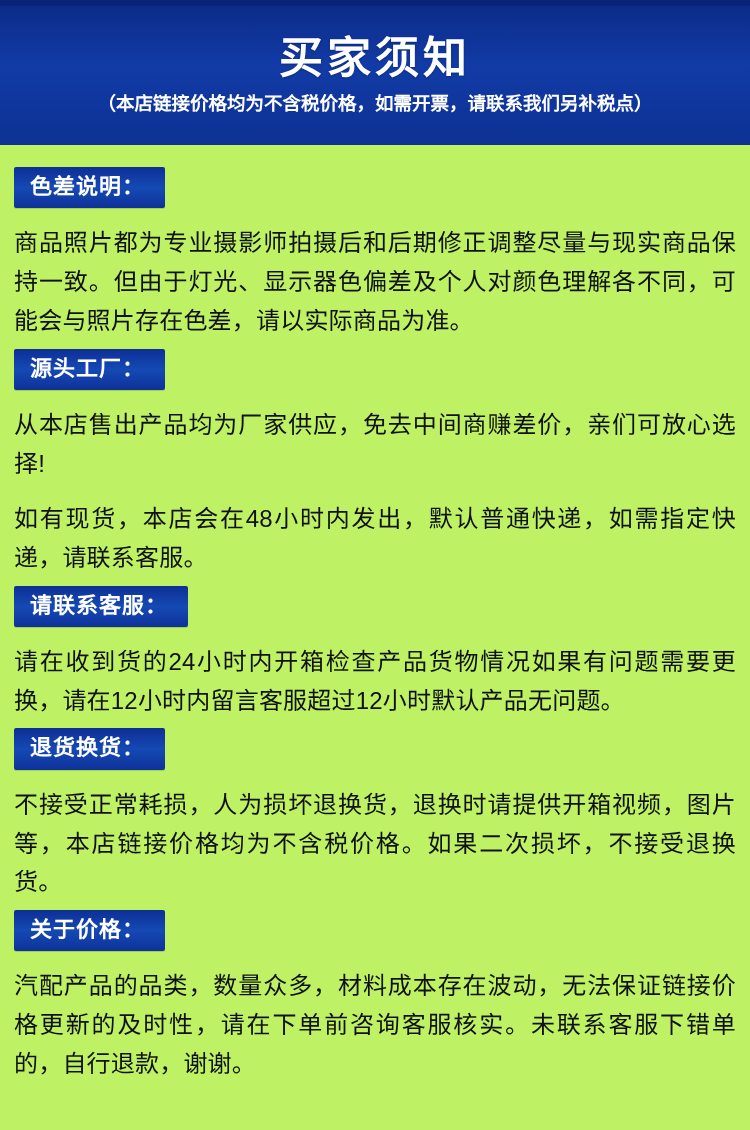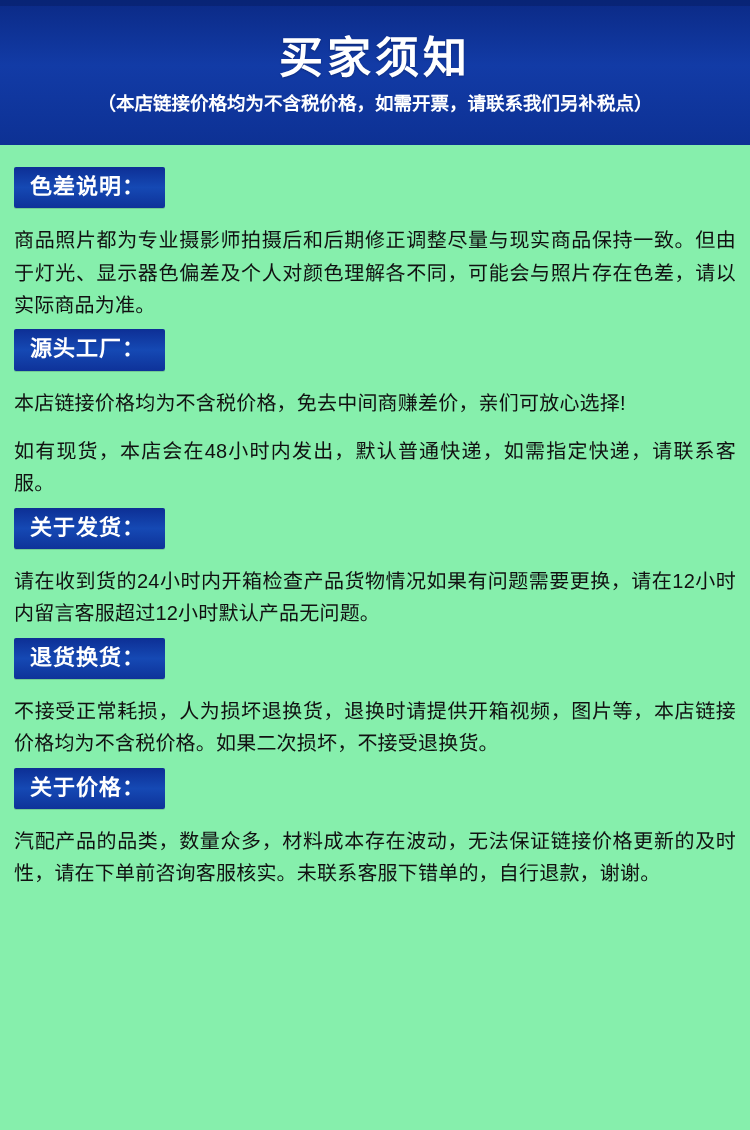--- a/index.html
+++ b/index.html
@@ -11,21 +11,21 @@
     min-height: 1130px;
     background: #ffffff;
     font-family: "Liberation Sans", "DejaVu Sans", sans-serif;
     -webkit-font-smoothing: antialiased;
   }
   .page {
     width: 750px;
     min-height: 1130px;
     position: relative;
     overflow: hidden;
-    background: #86efac;
+    background: #bef264;
   }
 
   
   .banner {
     width: 750px;
     height: 145px;
     background: linear-gradient(180deg, #0b2a86 0%, #123ba6 45%, #0d3194 100%);
     position: relative;
     box-sizing: border-box;
     display: flex;
@@ -78,21 +78,21 @@
     font-weight: bold;
     letter-spacing: 1px;
     padding: 8px 20px 9px 16px;
     border-radius: 2px;
     line-height: 1.1;
     box-shadow: 0 1px 0 rgba(0,0,0,.15);
   }
   .sec-body {
     margin-top: 16px;
     color: #111111;
-    font-size: 20px;
+    font-size: 24px;
     line-height: 1.62;
     letter-spacing: 0.2px;
     text-align: justify;
   }
   .spacer-bottom {
     height: 40px;
   }
 </style>
 </head>
 <body>
@@ -106,29 +106,29 @@
 
   <div class="content">
 
     <div class="section">
       <div class="sec-head">色差说明：</div>
       <div class="sec-body">商品照片都为专业摄影师拍摄后和后期修正调整尽量与现实商品保持一致。但由于灯光、显示器色偏差及个人对颜色理解各不同，可能会与照片存在色差，请以实际商品为准。</div>
     </div>
 
     <div class="section">
       <div class="sec-head">源头工厂：</div>
-      <div class="sec-body">本店链接价格均为不含税价格，免去中间商赚差价，亲们可放心选择!</div>
+      <div class="sec-body">从本店售出产品均为厂家供应，免去中间商赚差价，亲们可放心选择!</div>
     </div>
 
     <div class="section">
       <div class="sec-body">如有现货，本店会在48小时内发出，默认普通快递，如需指定快递，请联系客服。</div>
     </div>
 
     <div class="section">
-      <div class="sec-head">关于发货：</div>
+      <div class="sec-head">请联系客服：</div>
       <div class="sec-body">请在收到货的24小时内开箱检查产品货物情况如果有问题需要更换，请在12小时内留言客服超过12小时默认产品无问题。</div>
     </div>
 
     <div class="section">
       <div class="sec-head">退货换货：</div>
       <div class="sec-body">不接受正常耗损，人为损坏退换货，退换时请提供开箱视频，图片等，本店链接价格均为不含税价格。如果二次损坏，不接受退换货。</div>
     </div>
 
     <div class="section">
       <div class="sec-head">关于价格：</div>

